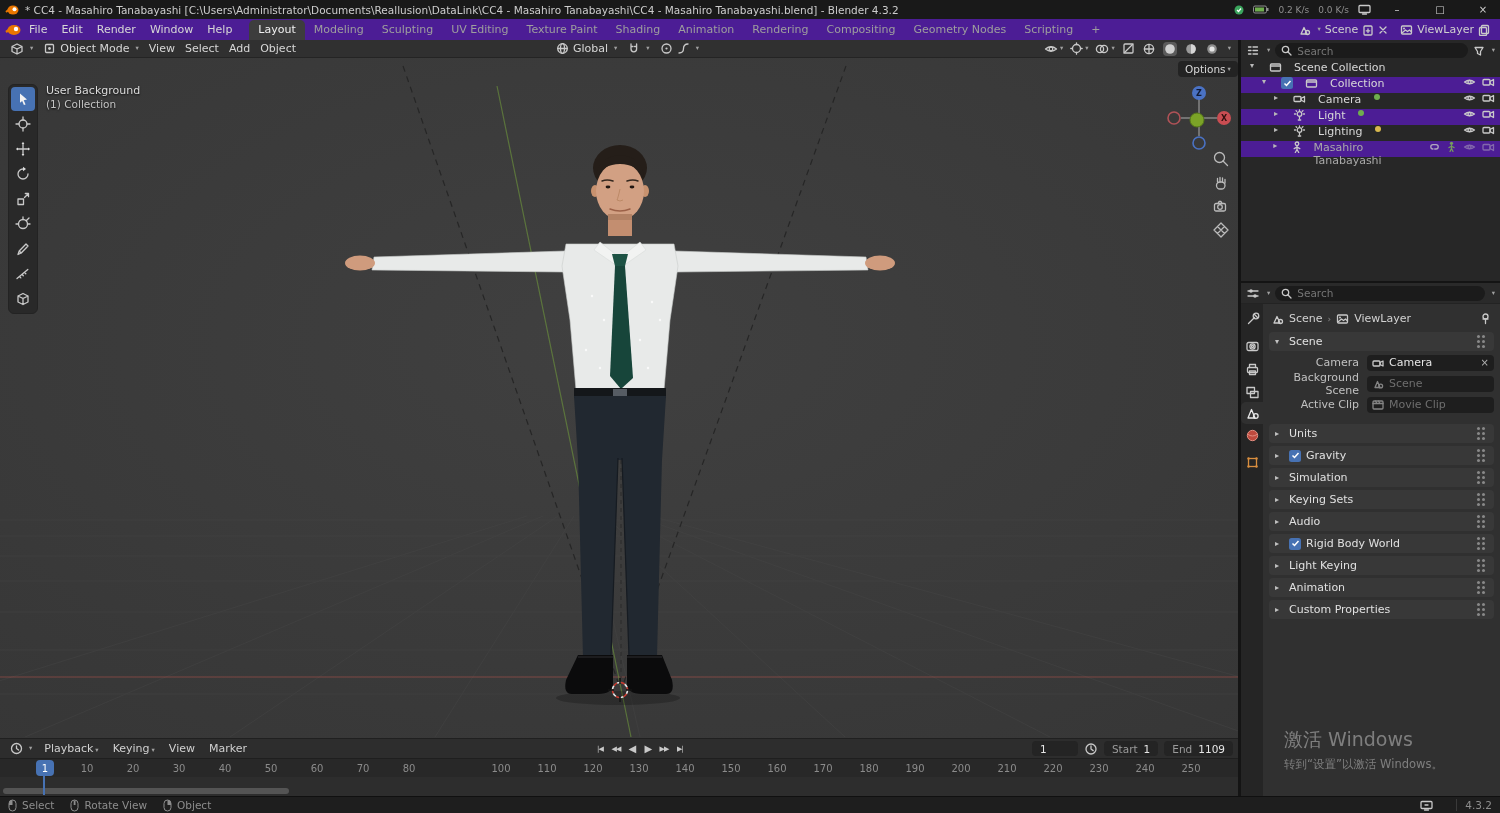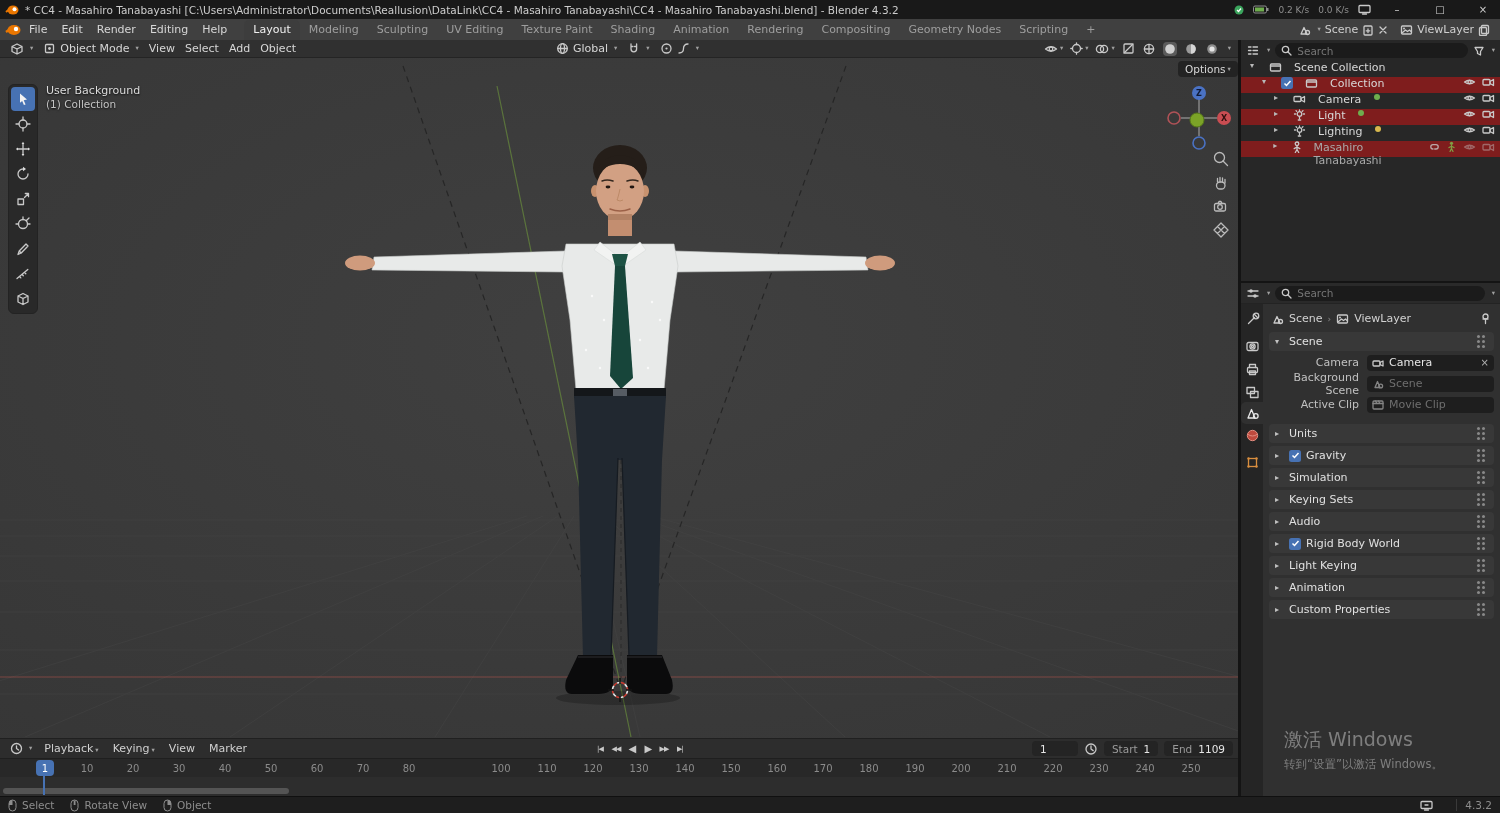--- a/index.html
+++ b/index.html
@@ -9,21 +9,21 @@
 .row{display:flex;align-items:center}
 .ic{stroke:#c9c9c9;fill:none;stroke-width:1.3;stroke-linecap:round;stroke-linejoin:round;display:block}
 .chev{font-size:6.5px;color:#a0a0a0;margin-left:2px;line-height:1}
 .chev::before{content:"▾"}
 
 #titlebar{left:0;top:0;width:1500px;height:19px;background:#191919;display:flex;align-items:center;padding-left:5px;gap:6px}
 .title-text{font-size:10.5px;color:#cdcdcd;white-space:nowrap}
 .tb-right{margin-left:auto;display:flex;align-items:center;gap:9px;font-size:9px;color:#8f8f8f}
 .win-btn{width:34px;height:19px;display:flex;align-items:center;justify-content:center;font-size:10px;color:#cfcfcf}
 
-#topbar{left:0;top:19px;width:1500px;height:21px;background:#404040;display:flex;align-items:center;padding:0 4px}
+#topbar{left:0;top:19px;width:1500px;height:21px;background:#4c1d95;display:flex;align-items:center;padding:0 4px}
 .menu-item{padding:3px 7px;color:#d6d6d6}
 #ws-tabs{display:flex;margin-left:10px;height:21px;align-items:flex-end}
 .ws-tab{padding:3px 9px 4px;color:#9e9e9e;border-radius:5px 5px 0 0;white-space:nowrap}
 .ws-tab.active{background:#3d3d3d;color:#f0f0f0}
 .tb-sel{display:flex;align-items:center;gap:4px;margin-left:auto;padding-right:6px;color:#cfcfcf}
 
 #vp-header{left:0;top:40px;width:1238px;height:18px;background:#303030;border-bottom:1px solid #242424;display:flex;align-items:center;padding:0 5px}
 .vph-item{padding:0 5px;color:#d6d6d6;display:flex;align-items:center;gap:4px;white-space:nowrap}
 .vph-right{margin-left:auto;display:flex;align-items:center;gap:7px;padding-right:2px}
 .shade{width:14px;height:14px;border-radius:7px;display:flex;align-items:center;justify-content:center}
@@ -55,21 +55,21 @@
 .sb-item{display:flex;align-items:center;gap:5px}
 #sb-right{margin-left:auto;display:flex;align-items:center;gap:23px}
 #sb-version{border-left:1px solid #3a3a3a;padding-left:8px}
 
 #v-divider{left:1238px;top:40px;width:3px;height:756px;background:#141414}
 #outliner{left:1241px;top:40px;width:259px;height:241px;background:#272727}
 #ol-header{height:21px;display:flex;align-items:center;padding:0 5px;gap:5px}
 .search-box{flex:1;height:15px;background:#1b1b1b;border-radius:8px;display:flex;align-items:center;padding:0 6px;gap:5px}
 .search-box input{flex:1;background:transparent;border:none;outline:none;color:#cfcfcf;font-size:10.5px;font-family:inherit;min-width:0}
 .ol-row{height:16px;display:flex;align-items:flex-start;padding-right:5px;color:#d8d8d8;gap:12px}
-.ol-row.alt{background:#7f1d1d}
+.ol-row.alt{background:#4c1d95}
 .ol-right{margin-left:auto;display:flex;align-items:center;gap:6px}
 .ol-chev{width:10px;text-align:center;font-size:8px;color:#b9b9b9}
 .ol-chev.open::before{content:"▾"}
 .ol-chev.closed::before{content:"▸"}
 .dim{color:#a9a9a9}
 #h-divider{left:1241px;top:281px;width:259px;height:2px;background:#141414}
 #props{left:1241px;top:283px;width:259px;height:513px;background:#303030}
 #props-header{height:21px;background:#2a2a2a;display:flex;align-items:center;padding:0 5px;gap:5px;border-bottom:1px solid #232323}
 #props-tabs{position:absolute;left:0;top:21px;width:22px;height:492px;background:#252525}
 .ptab{position:absolute;left:0;width:22px;height:22px;display:flex;align-items:center;justify-content:center}
@@ -128,21 +128,21 @@
 
 <div id="topbar" class="abs">
   <svg width="18" height="14">
       <ellipse cx="10" cy="7" rx="6.5" ry="5" fill="#ea7600"></ellipse>
       <circle cx="12" cy="6" r="2.2" fill="#fff"></circle>
       <path d="M2,9 L6,6" stroke="#ea7600" stroke-width="2.2" fill="none"></path>
     </svg>
   <span class="menu-item">File</span>
   <span class="menu-item">Edit</span>
   <span class="menu-item">Render</span>
-  <span class="menu-item">Editing</span>
+  <span class="menu-item">Window</span>
   <span class="menu-item">Help</span>
   <div id="ws-tabs">
     <span class="ws-tab active">Layout</span>
     <span class="ws-tab">Modeling</span>
     <span class="ws-tab">Sculpting</span>
     <span class="ws-tab">UV Editing</span>
     <span class="ws-tab">Texture Paint</span>
     <span class="ws-tab">Shading</span>
     <span class="ws-tab">Animation</span>
     <span class="ws-tab">Rendering</span>

